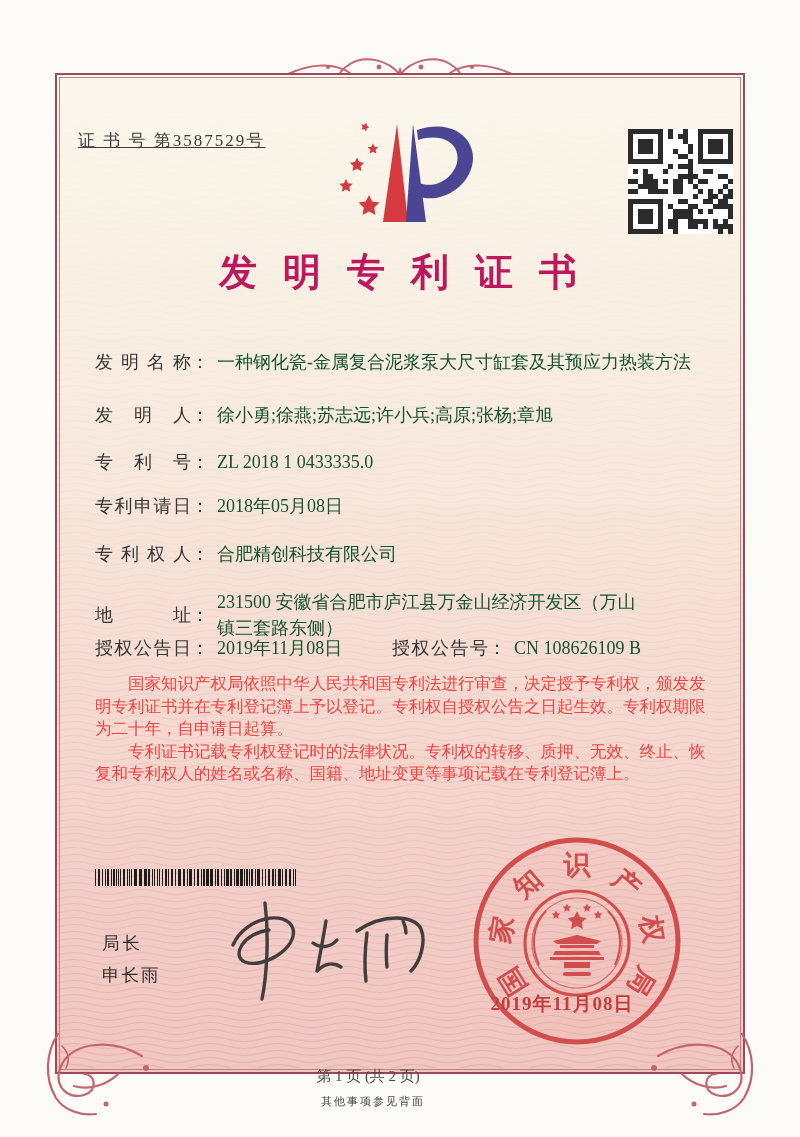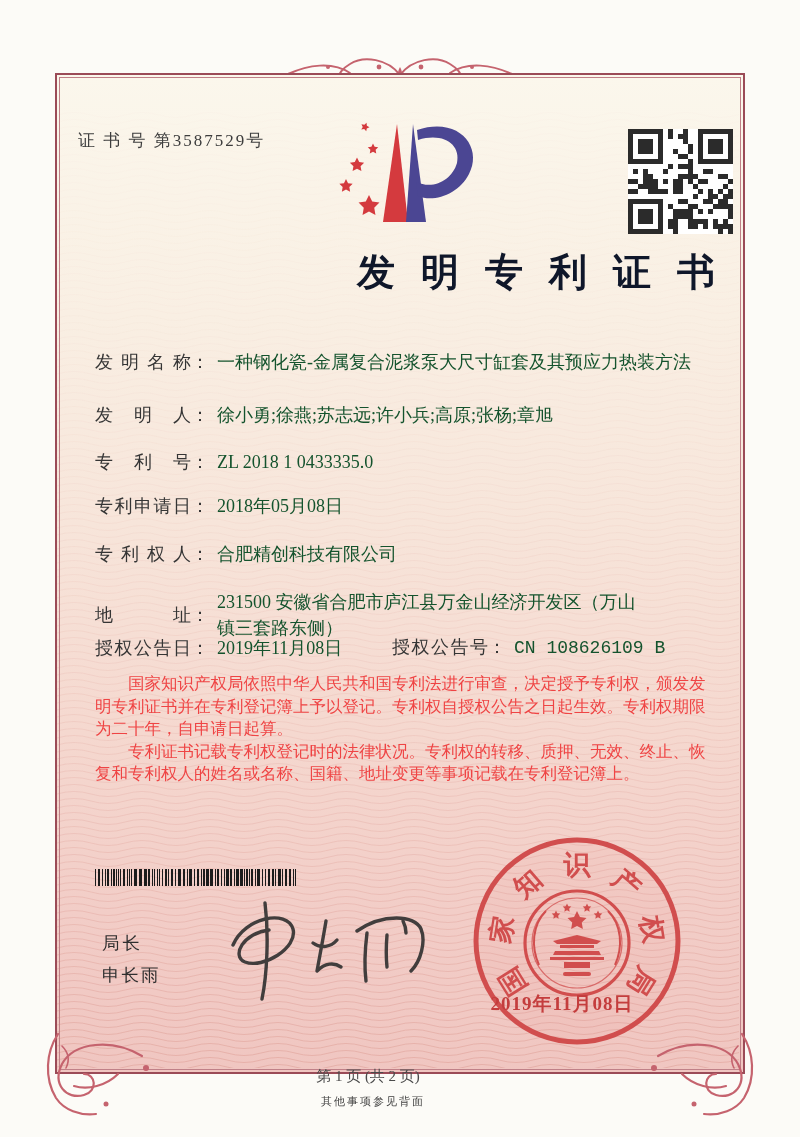--- a/index.html
+++ b/index.html
@@ -11,37 +11,37 @@
   }
   
   .cert-border{
     position:absolute;left:55px;top:73px;width:686px;height:997px;
     border:2px solid #9b4b57;
     background:linear-gradient(180deg,#fbf7ec 0%,#f9efe3 24%,#f7e5da 45%,#f5d8cf 66%,#f2cdc7 84%,#f0c6c1 100%);
   }
   .inner-line{position:absolute;left:2px;top:2px;right:2px;bottom:2px;border:1px solid #c08087;pointer-events:none;}
   #waves{position:absolute;left:0;top:0;}
   
-  .cert-no{position:absolute;left:78px;top:129px;font-size:17px;letter-spacing:2px;color:#3d3d3d;}
+  .cert-no{position:absolute;left:78px;top:129px;font-size:17px;letter-spacing:2px;color:#3d3d3d;text-decoration:underline;}
   .logo{position:absolute;left:320px;top:110px;}
   .qr{position:absolute;left:628px;top:129px;}
   .title{
-    position:absolute;left:55px;top:247px;width:686px;text-align:right;
-    font-size:38px;font-weight:700;color:#0f172a;
+    position:absolute;left:55px;top:247px;width:686px;text-align:center;
+    font-size:38px;font-weight:700;color:#be185d;
     letter-spacing:26px;text-indent:26px;
   }
   
   .frow{position:absolute;left:95px;width:616px;display:flex;align-items:center;font-size:18px;line-height:1.45;}
   .flabel{display:inline-block;width:96px;text-align:justify;text-align-last:justify;flex:0 0 96px;color:#353535;}
   .fcolon{flex:0 0 auto;margin-right:8px;color:#353535;}
   .fvalue{white-space:nowrap;color:#14532d;}
   .fvalue.wrap{white-space:normal;max-width:425px;}
   .row0{top:349px}.row1{top:402px}.row2{top:449px}.row3{top:493px}.row4{top:541px}.row5{top:589px}
   .grant-row{top:635px}
-  .grant2{position:absolute;left:297px;top:0;display:flex;font-family:Liberation Mono, monospace;}
+  .grant2{position:absolute;left:297px;top:0;display:flex;}
   
   .paras{position:absolute;left:95px;top:673px;width:620px;font-size:16.5px;line-height:22.5px;color:#ef4444;}
   .paras p{margin:0;text-indent:2em;}
   
   .barcode{position:absolute;left:95px;top:869px;}
   .signer-title{position:absolute;left:102px;top:931px;font-size:17.5px;color:#2f2f2f;letter-spacing:3px;}
   .signer-name{position:absolute;left:102px;top:963px;font-size:17.5px;color:#2f2f2f;letter-spacing:2px;}
   .sig{position:absolute;left:215px;top:893px;}
   .seal{position:absolute;left:467px;top:835px;opacity:.95;}
   .seal-date{

